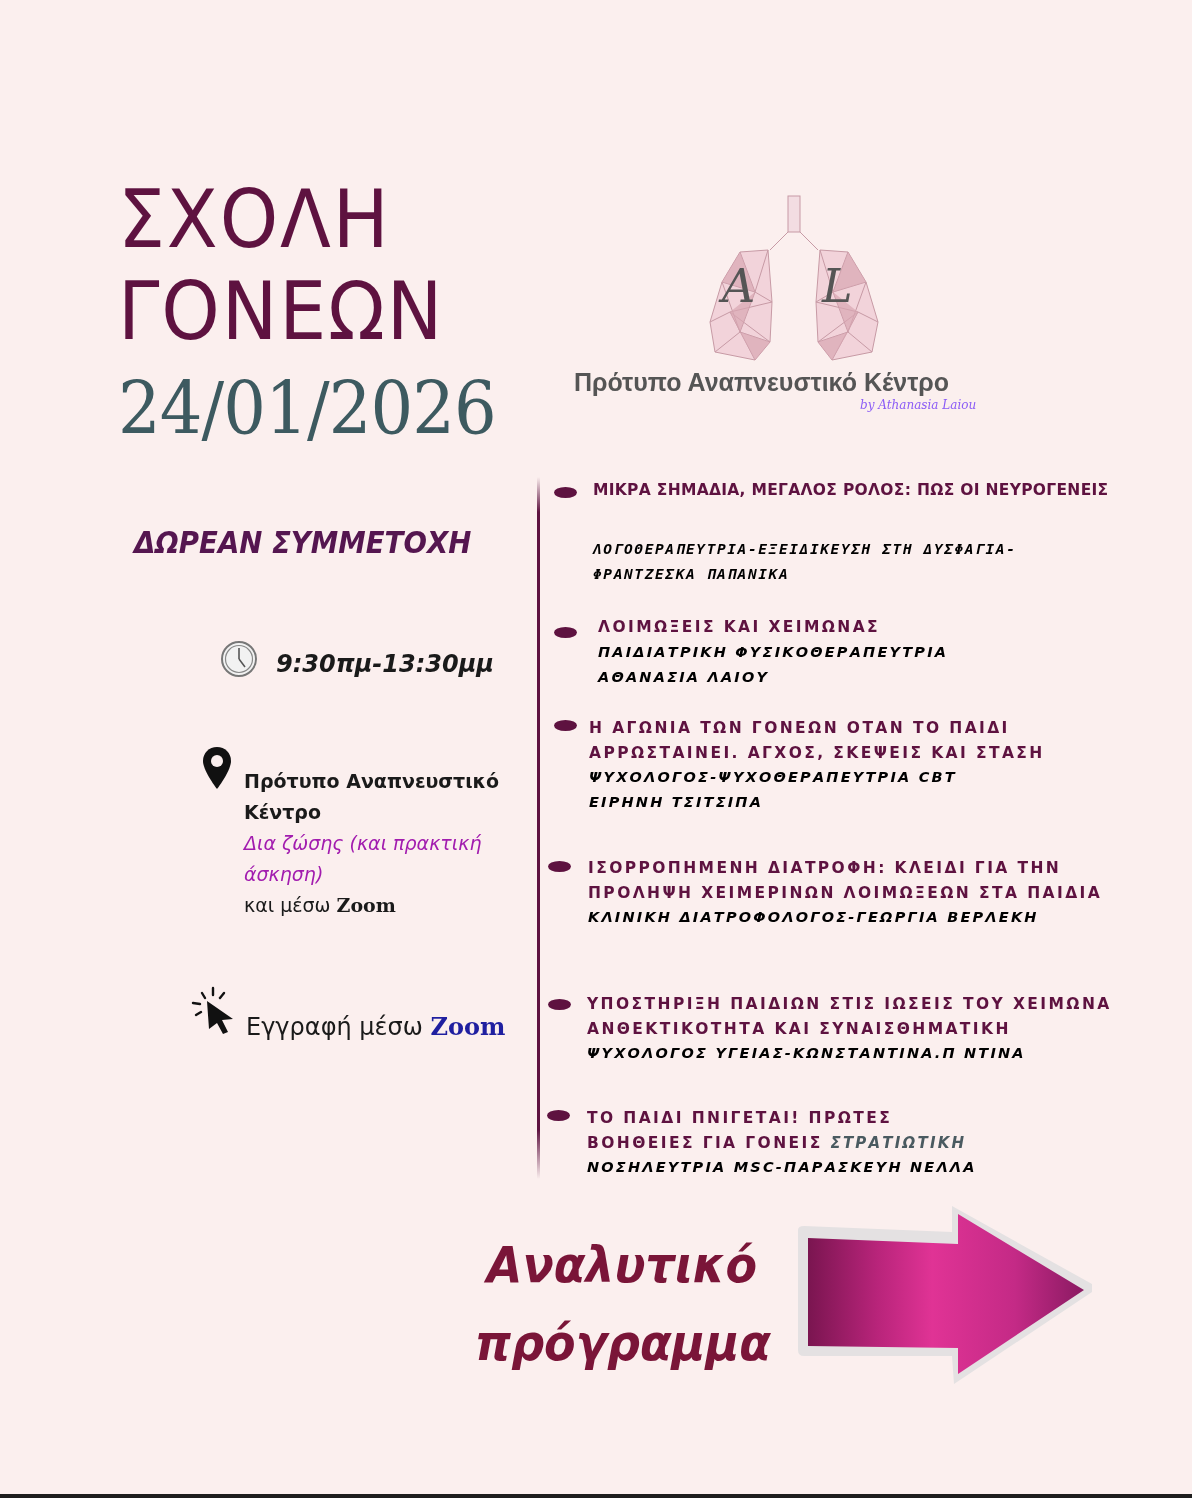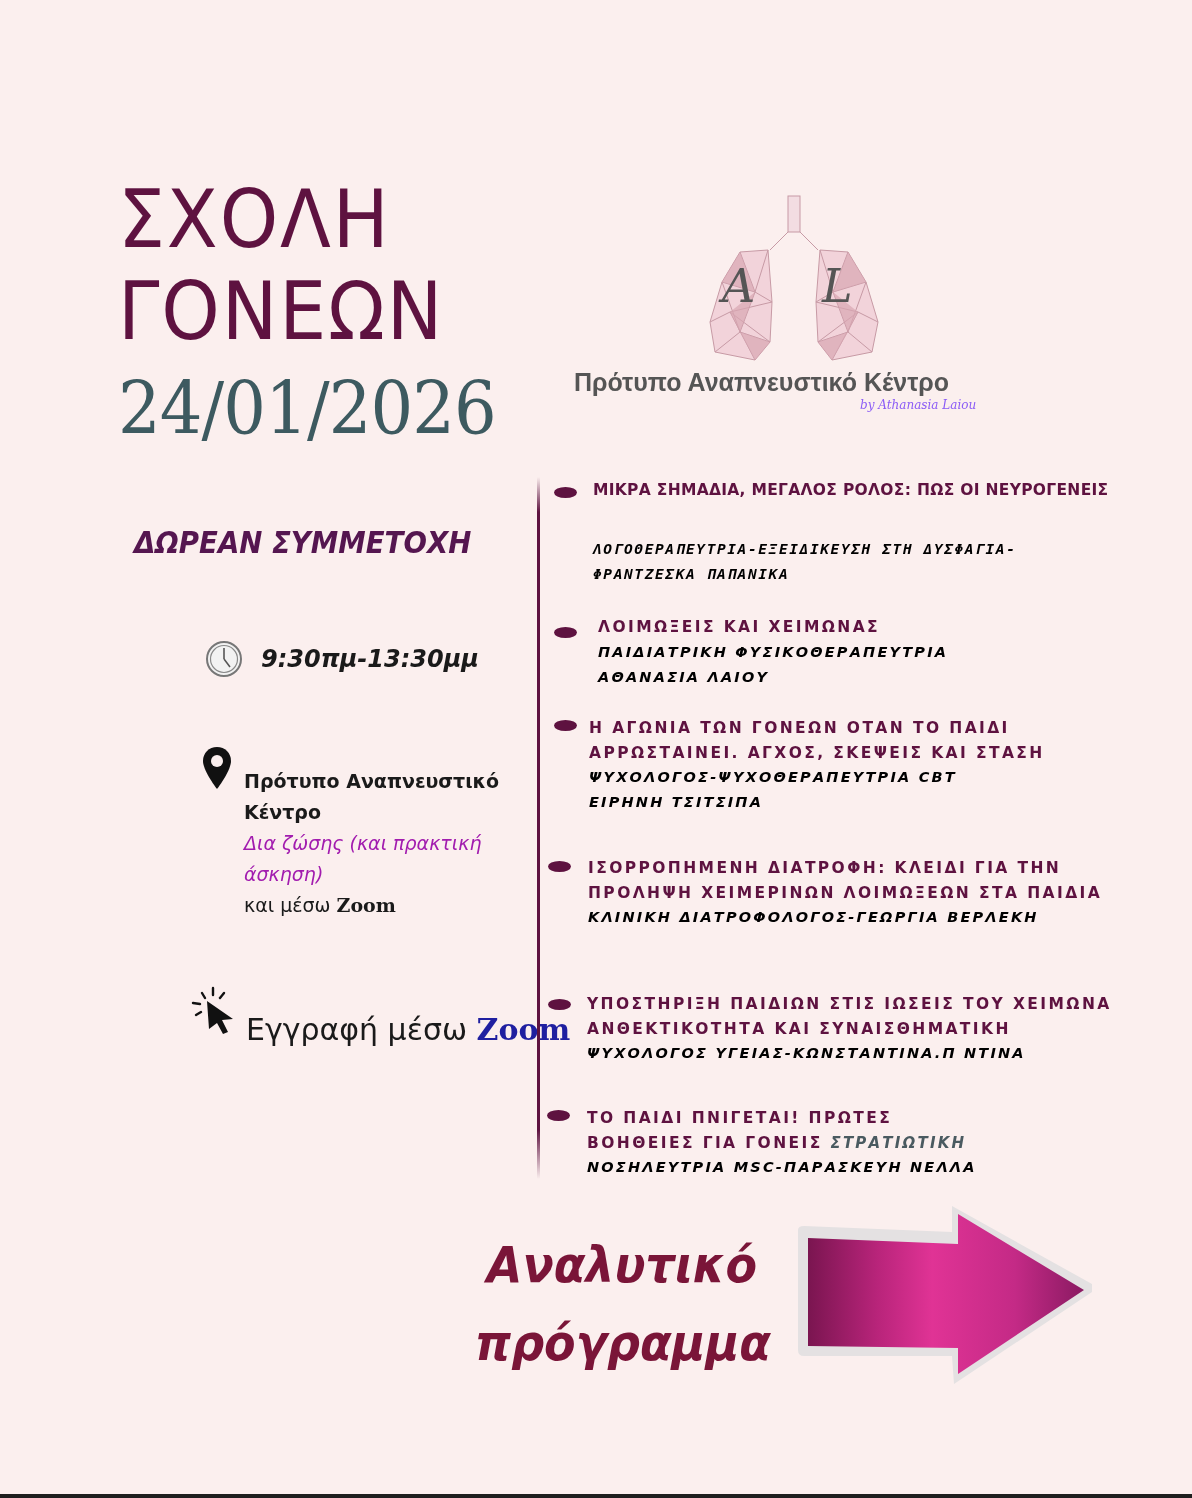--- a/index.html
+++ b/index.html
@@ -36,37 +36,37 @@
     color:#8b5cf6; font-size:12px; white-space:nowrap;
   }
 
   
   .free {
     position:absolute; left:134px; top:525px;
     font-family:"DejaVu Sans", sans-serif; font-weight:700; font-style:italic;
     color:#551650; font-size:30px; letter-spacing:0px; white-space:nowrap;
     transform:scaleX(0.92); transform-origin:left top;
   }
-  .time-row { position:absolute; left:205px; top:640px; display:flex; align-items:center; gap:18px; }
+  .time-row { position:absolute; left:220px; top:640px; display:flex; align-items:flex-end; gap:18px; }
   .time-text {
     font-family:"DejaVu Sans", sans-serif; font-weight:700; font-style:italic;
     color:#1a1a1a; font-size:24px; white-space:nowrap;
   }
   .loc-icon { position:absolute; left:202px; top:746px; }
   .loc-block {
     position:absolute; left:244px; top:766px; width:290px;
     font-family:"DejaVu Sans", sans-serif; color:#1a1a1a; font-size:19px; line-height:31px;
   }
   .loc-name { font-weight:700; }
   .loc-mode { font-style:italic; color:#a21caf; }
   .zoom-word { font-family:"DejaVu Serif", serif; font-weight:700; }
   .reg-icon { position:absolute; left:190px; top:986px; }
   .reg-text {
     position:absolute; left:246px; top:1012px;
-    font-family:"DejaVu Sans", sans-serif; color:#1a1a1a; font-size:30px; white-space:nowrap;
+    font-family:"DejaVu Sans", sans-serif; color:#1a1a1a; font-size:24px; white-space:nowrap;
   }
   .reg-zoom { font-family:"DejaVu Serif", serif; font-weight:700; color:#1f1fa0; }
 
   
   .tl-line {
     position:absolute; left:537px; top:477px; width:3px; height:702px;
     background:linear-gradient(to bottom, rgba(94,18,64,0) 0%, #5e1240 5%, #5e1240 93%, rgba(94,18,64,0) 100%);
   }
   .tl-dot {
     position:absolute; width:23px; height:11px; border-radius:50%;

